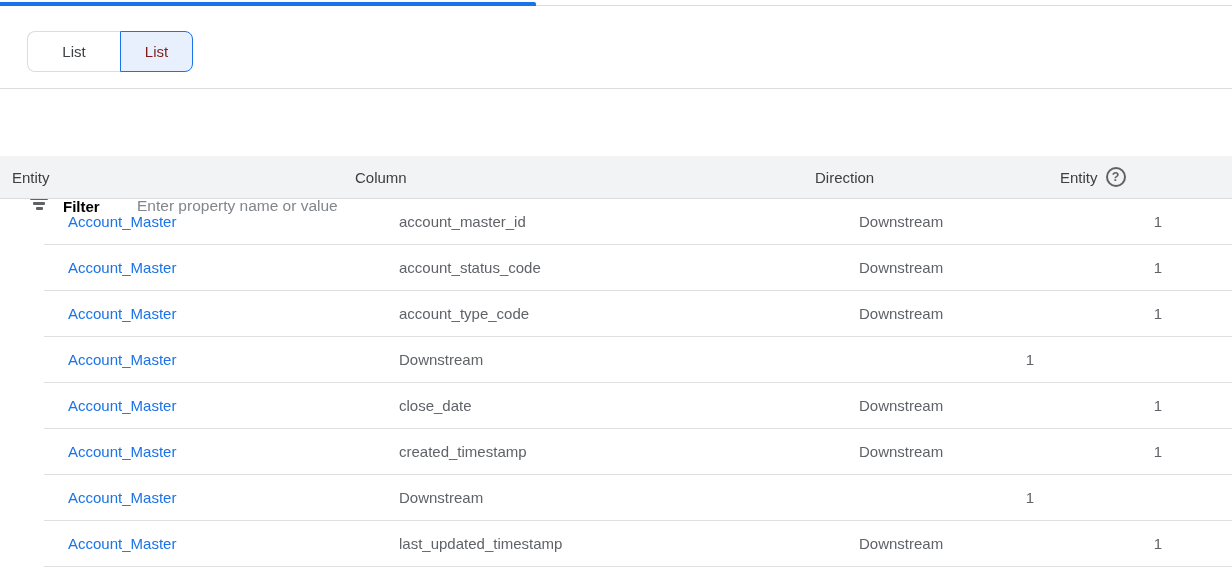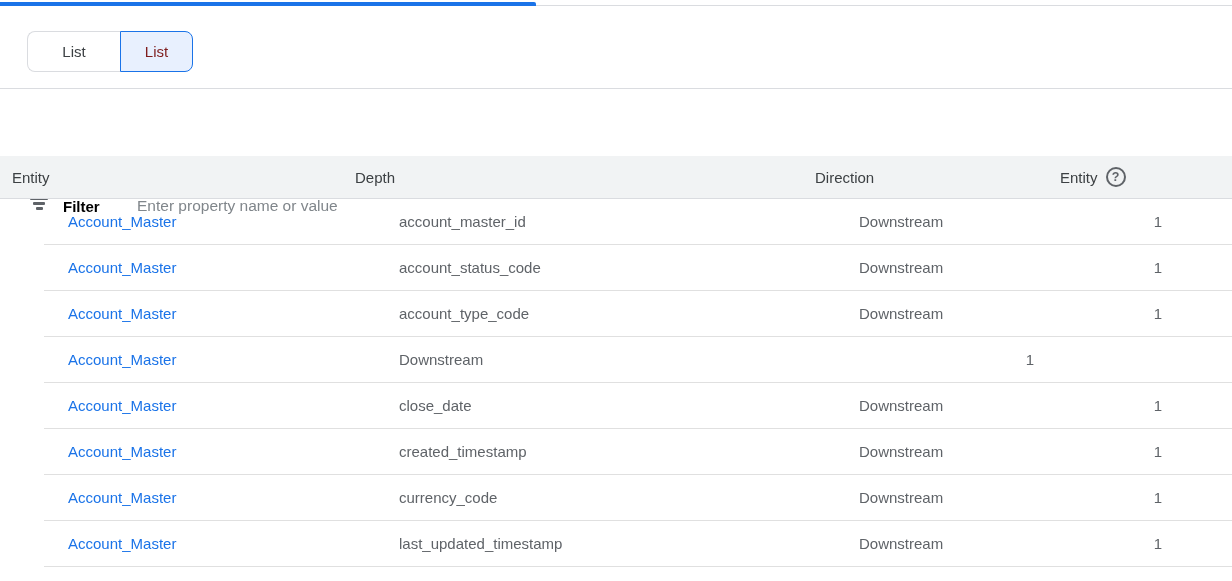--- a/index.html
+++ b/index.html
@@ -84,21 +84,21 @@
         <i class="b1"></i>
         <i class="b2"></i>
         <i class="b3"></i>
       </span>
     <span class="filter-label">Filter</span>
     <input class="filter-input" type="text" placeholder="Enter property name or value" style="">
   </div>
 
   <div class="thead grid-cols">
     <div class="th th-entity">Entity</div>
-    <div class="th">Depth</div>
+    <div class="th">Column</div>
     <div class="th">Direction</div>
     <div class="th th-depth">
       <span>Entity</span>
       <span class="help">?</span>
     </div>
   </div>
 
   <div class="tbody">
 
     <div class="trow grid-cols">
@@ -137,21 +137,20 @@
 
     <div class="trow grid-cols">
       <div class="td td-entity"><a class="link">Account_Master</a></div>
       <div class="td">created_timestamp</div>
       <div class="td">Downstream</div>
       <div class="td td-depth">1</div>
     </div>
 
     <div class="trow grid-cols">
       <div class="td td-entity"><a class="link">Account_Master</a></div>
-      <div class="td">currency_code</div>
       <div class="td">Downstream</div>
       <div class="td td-depth">1</div>
     </div>
 
     <div class="trow grid-cols">
       <div class="td td-entity"><a class="link">Account_Master</a></div>
       <div class="td">last_updated_timestamp</div>
       <div class="td">Downstream</div>
       <div class="td td-depth">1</div>
     </div>

